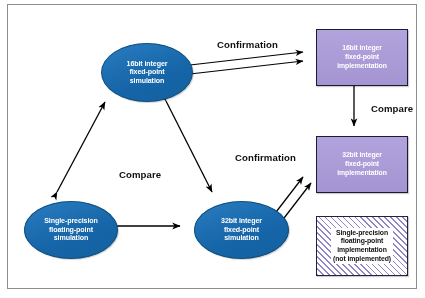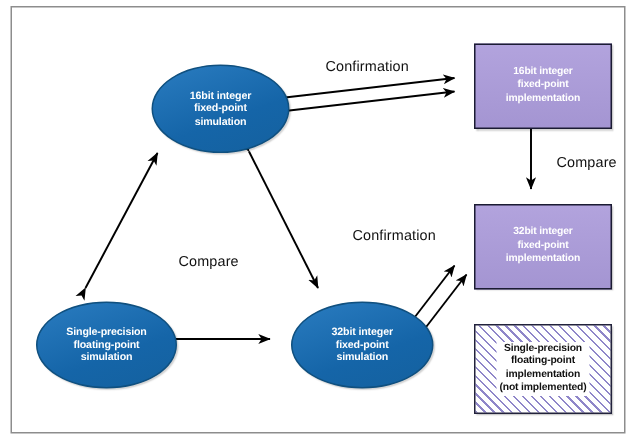--- a/index.html
+++ b/index.html
@@ -106,21 +106,21 @@
     line-height: 1.26;
     letter-spacing: -0.1px;
   }
   #box-sp .inner div { white-space: nowrap; }
 
   
   .label {
     position: absolute;
     color: #101010;
     font-size: 9.6px;
-    font-weight: 400;
+    font-weight: 700;
     white-space: nowrap;
     letter-spacing: 0.1px;
   }
   #lbl-conf-top  { left: 209px; top: 34px; }
   #lbl-conf-mid  { left: 227px; top: 147px; }
   #lbl-cmp-left  { left: 111px; top: 164px; }
   #lbl-cmp-right { left: 363px; top: 98px; }
 
   
   #arrows {

